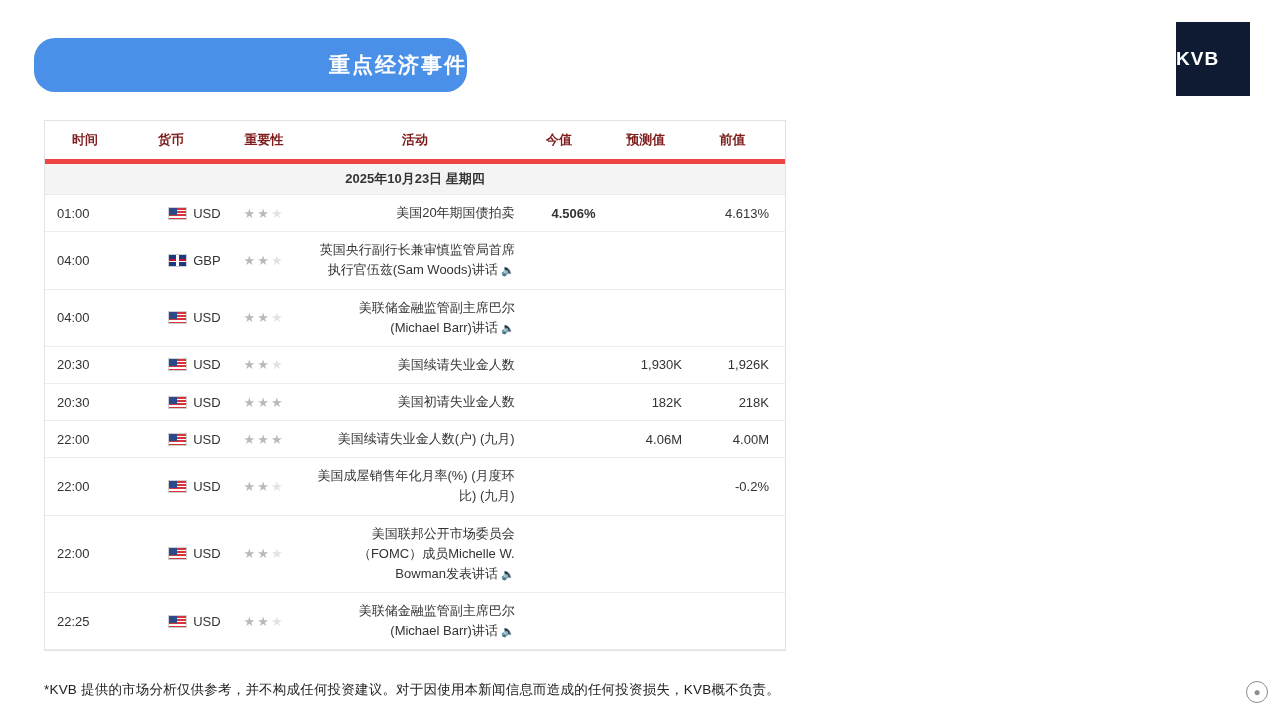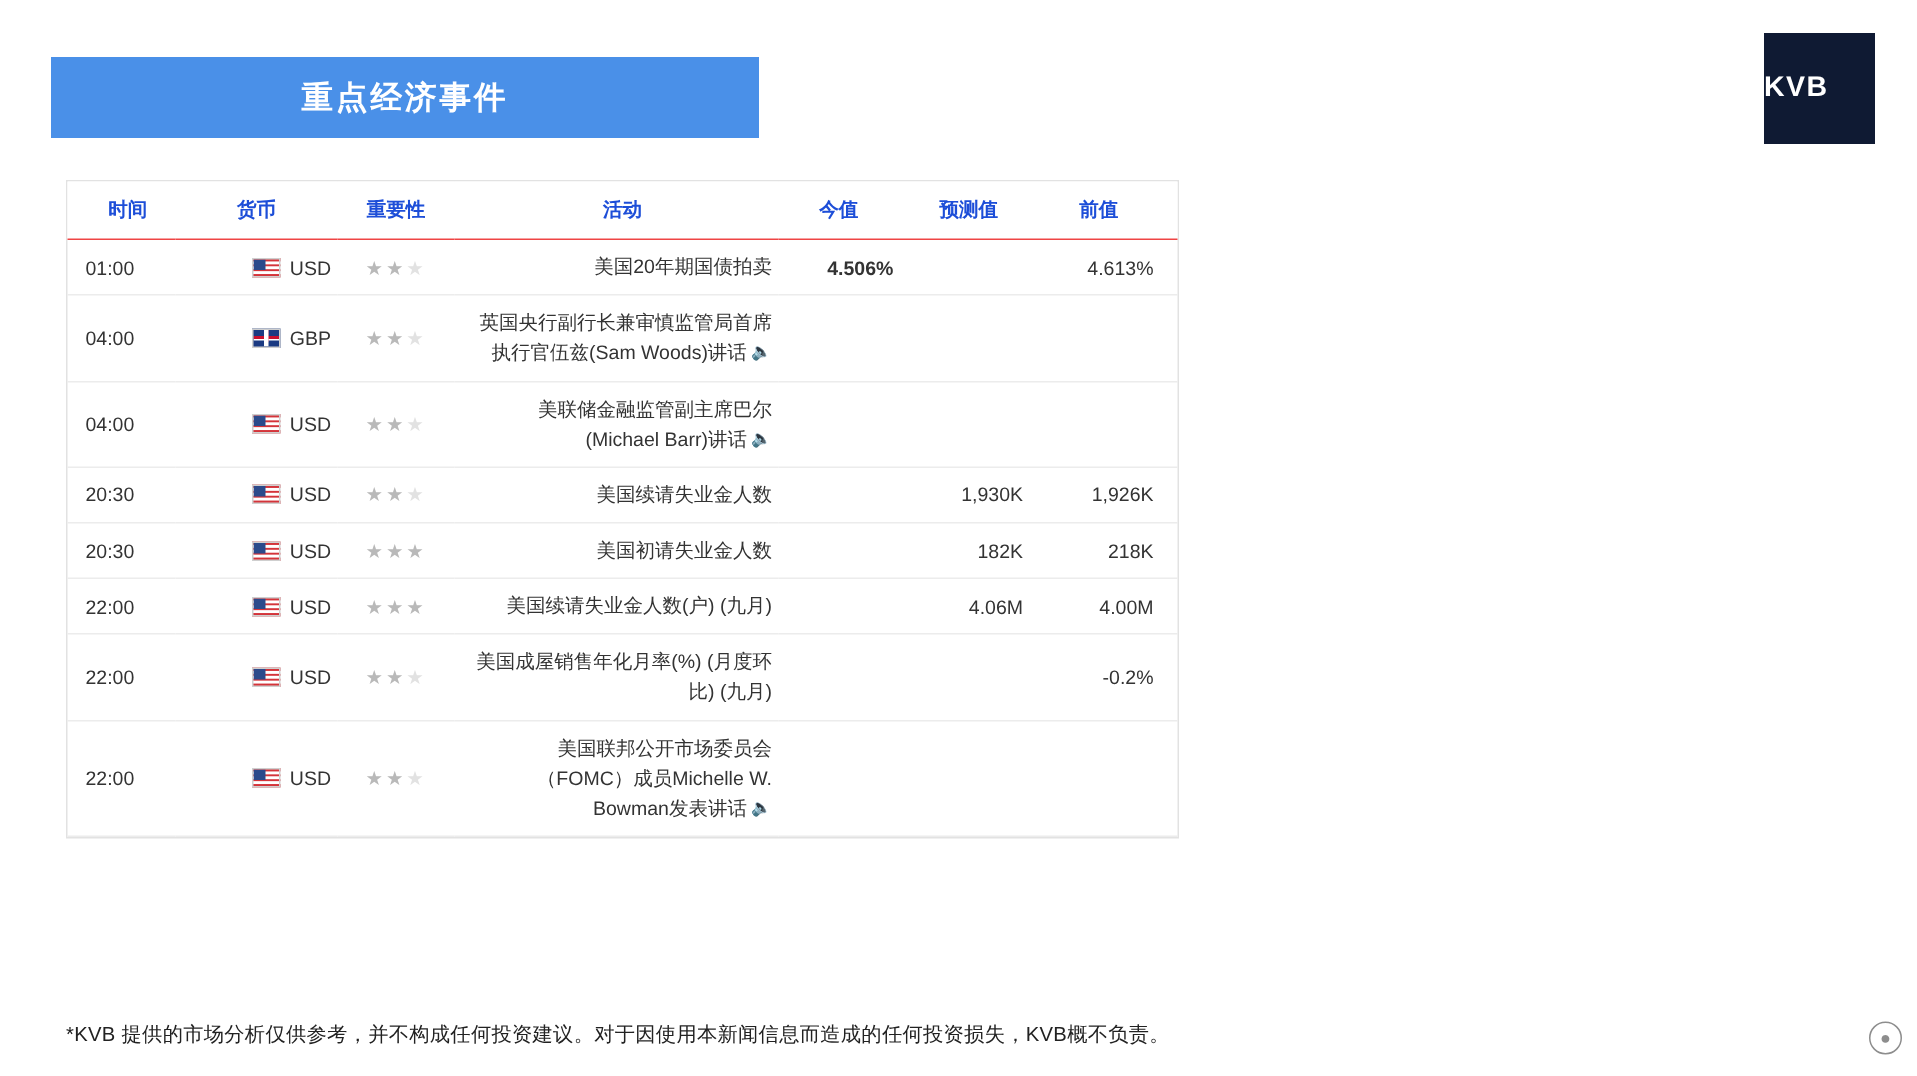--- a/index.html
+++ b/index.html
@@ -14,26 +14,27 @@
     color: #333333;
     overflow: hidden;
     position: relative;
   }
 
   
   .header-banner {
     position: absolute;
     left: 34px;
     top: 38px;
-    width: 472px;
+    width: 433px;
     height: 54px;
     background: #4a90e8;
     display: flex;
     align-items: center;
-    justify-content: center;
+    justify-content: flex-end;
+    border-radius: 21px;
   }
   .header-banner .title {
     color: #ffffff;
     font-size: 21px;
     font-weight: bold;
     letter-spacing: 2px;
   }
 
   .logo-box {
     position: absolute;
@@ -62,23 +63,23 @@
     background: #fff;
   }
   table.events {
     border-collapse: collapse;
     width: 100%;
     font-size: 13px;
   }
   table.events th {
     font-size: 13px;
     font-weight: bold;
-    color: #1d4ed8;
+    color: #7f1d1d;
     padding: 9px 4px;
-    border-bottom: 1px solid #ef4444;
+    border-bottom: 5px solid #ef4444;
     background: #ffffff;
     text-align: center;
   }
   table.events td {
     padding: 8px 4px;
     border-bottom: 1px solid #ececec;
     vertical-align: middle;
     color: #333;
   }
   tr.daterow td {
@@ -245,20 +246,23 @@
         <th class="col-time">时间</th>
         <th class="col-cur">货币</th>
         <th class="col-imp">重要性</th>
         <th class="col-act">活动</th>
         <th class="col-now">今值</th>
         <th class="col-fc">预测值</th>
         <th class="col-prev">前值</th>
       </tr>
     </thead>
     <tbody id="events-body">
+      <tr class="daterow">
+        <td colspan="7">2025年10月23日 星期四</td>
+      </tr>
     <tr>
           <td class="col-time">01:00</td>
           <td class="col-cur">
             <div class="cur-cell">
               <span class="flag flag-us"></span>
               <span class="cur-code">USD</span>
             </div>
           </td>
           <td class="col-imp"><span class="stars"><span class="star-on">★</span><span class="star-on">★</span><span class="star-off">★</span></span></td>
           <td class="col-act"><span>美国20年期国债拍卖</span></td>
@@ -360,20 +364,34 @@
               <span class="flag flag-us"></span>
               <span class="cur-code">USD</span>
             </div>
           </td>
           <td class="col-imp"><span class="stars"><span class="star-on">★</span><span class="star-on">★</span><span class="star-off">★</span></span></td>
           <td class="col-act"><span>美国联邦公开市场委员会（FOMC）成员Michelle W. Bowman发表讲话</span><span class="speaker">🔈</span></td>
           <td class="col-now val-now"></td>
           <td class="col-fc"></td>
           <td class="col-prev"></td>
         </tr>
+        <tr>
+          <td class="col-time">22:25</td>
+          <td class="col-cur">
+            <div class="cur-cell">
+              <span class="flag flag-us"></span>
+              <span class="cur-code">USD</span>
+            </div>
+          </td>
+          <td class="col-imp"><span class="stars"><span class="star-on">★</span><span class="star-on">★</span><span class="star-off">★</span></span></td>
+          <td class="col-act"><span>美联储金融监管副主席巴尔(Michael Barr)讲话</span><span class="speaker">🔈</span></td>
+          <td class="col-now val-now"></td>
+          <td class="col-fc"></td>
+          <td class="col-prev"></td>
+        </tr>
       </tbody>
   </table>
 </div>
 
 <div class="disclaimer">*KVB 提供的市场分析仅供参考，并不构成任何投资建议。对于因使用本新闻信息而造成的任何投资损失，KVB概不负责。</div>
 
 <div class="watermark">
   <span class="wm-icon">●</span>
 </div>
 

